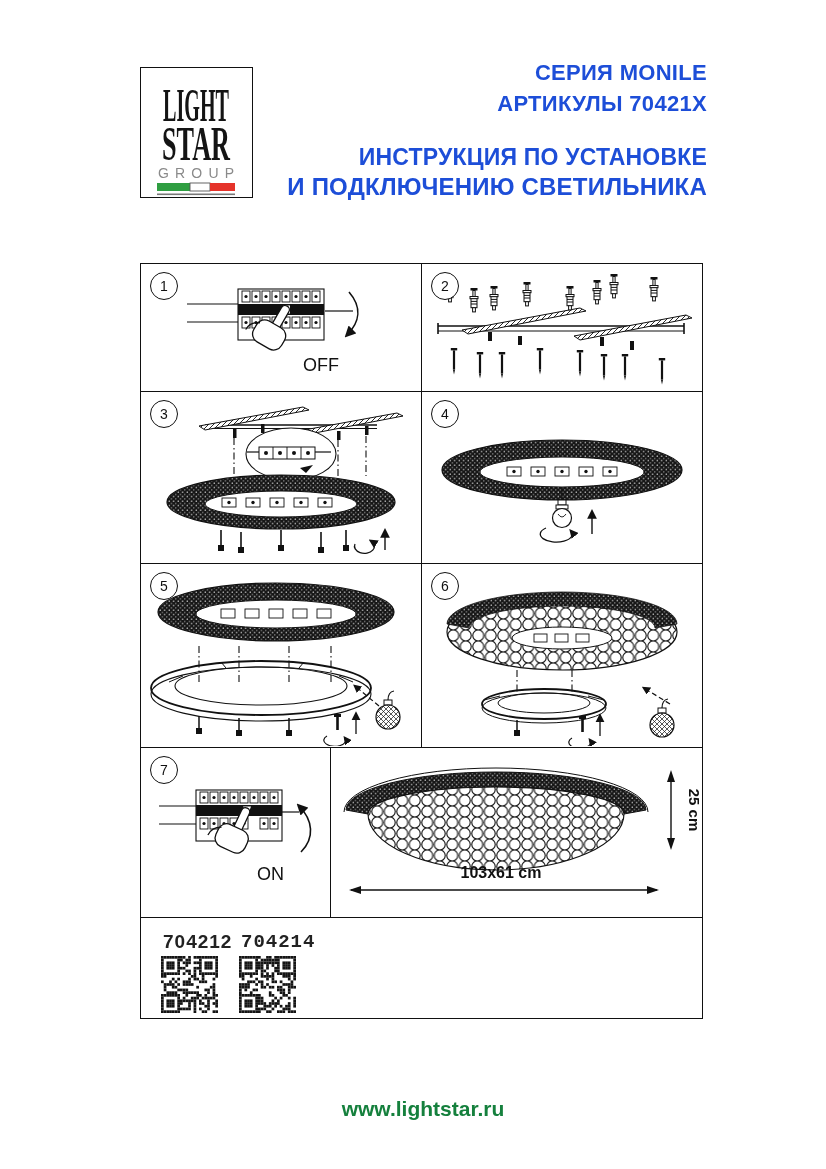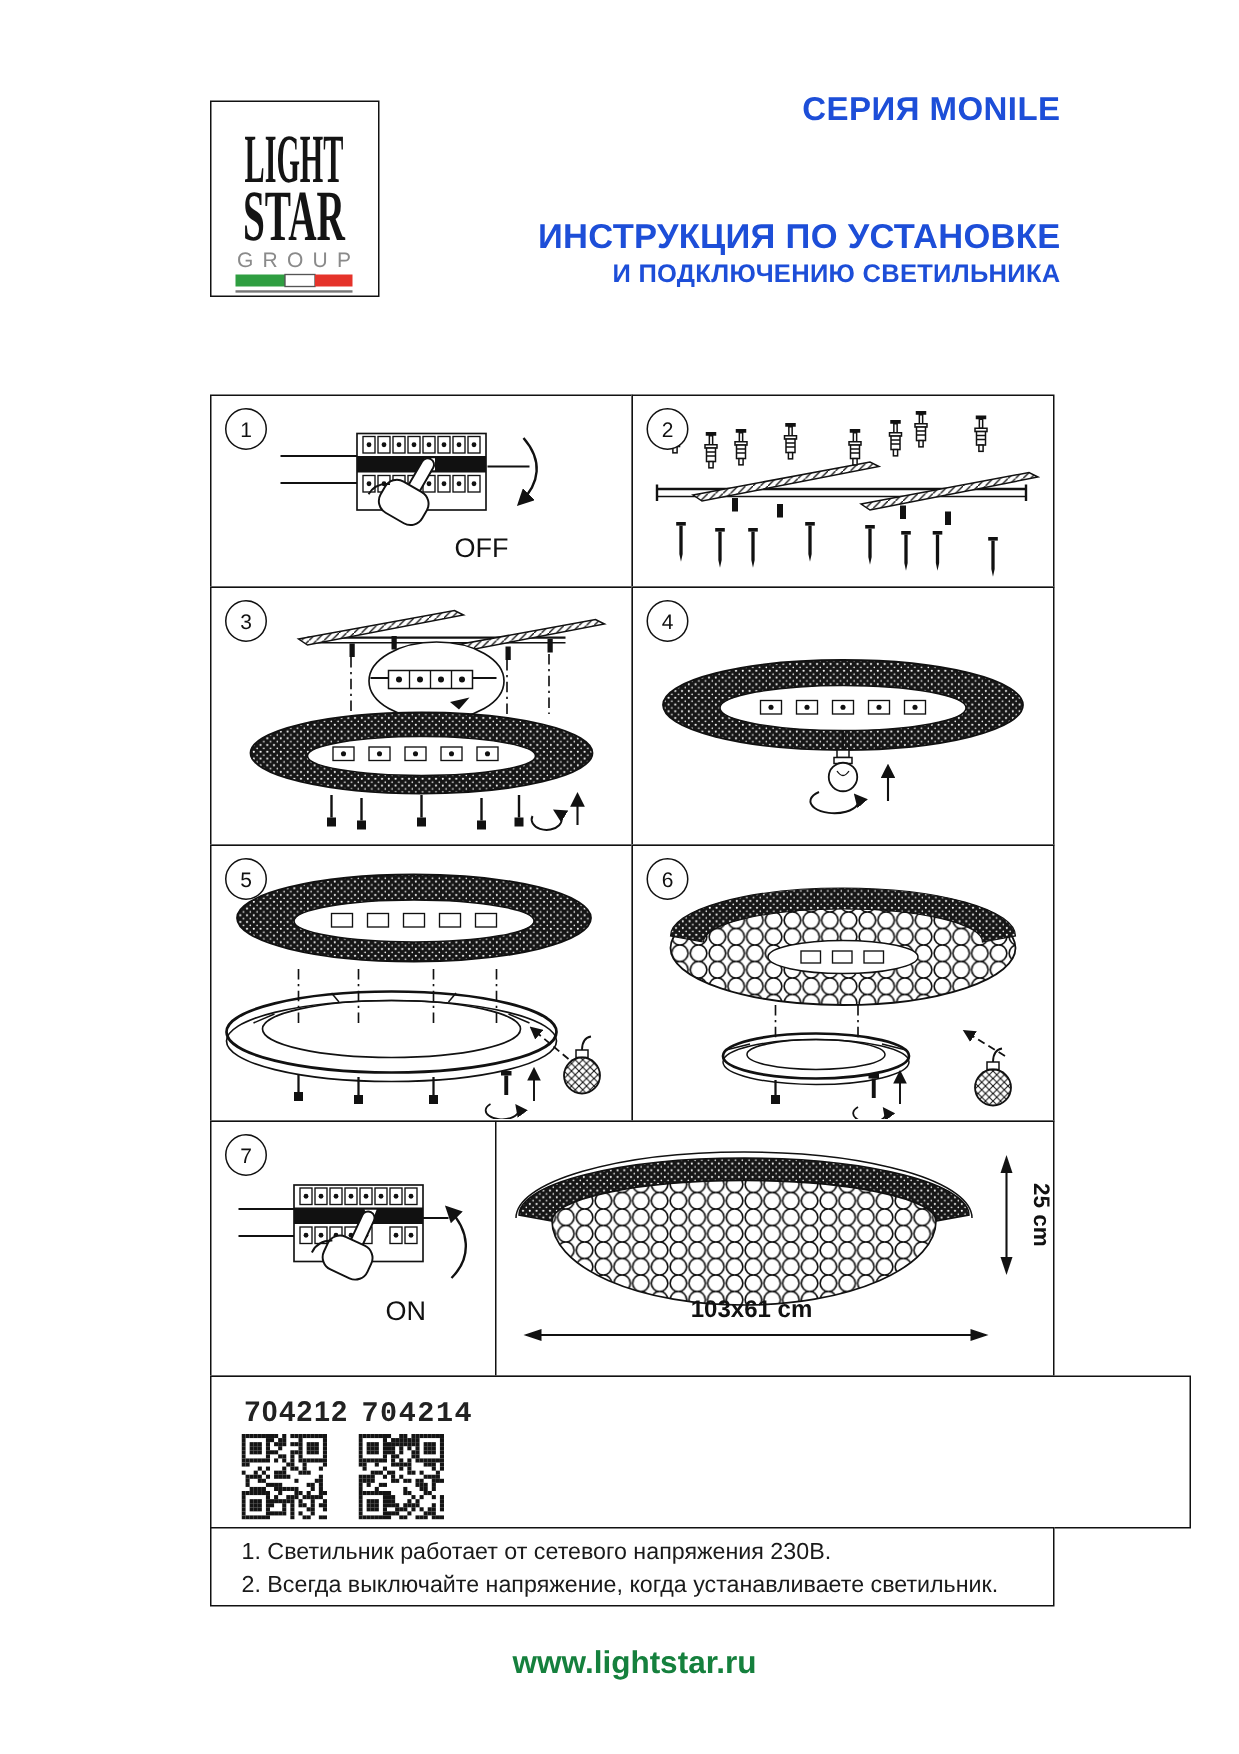--- a/index.html
+++ b/index.html
@@ -6,21 +6,21 @@
   .sheet{position:relative;width:826px;height:1169px;background:#fff;overflow:hidden;
          font-family:"Liberation Sans",sans-serif;color:#111;margin-left:10px;}
   
   .logo-box{position:absolute;left:130px;top:67px;width:113px;height:131px;
             border:1.5px solid #111;box-sizing:border-box;background:#fff;}
   
   .hdr{position:absolute;right:129px;text-align:right;font-weight:bold;color:#1d4ed8;white-space:nowrap;}
   .hdr-series{top:60px;font-size:22px;letter-spacing:.3px;}
   .hdr-articles{top:91px;font-size:22px;letter-spacing:.3px;}
   .hdr-title1{top:144px;font-size:23px;letter-spacing:.2px;}
-  .hdr-title2{top:173px;font-size:17px;letter-spacing:.2px;}
+  .hdr-title2{top:173px;font-size:24px;letter-spacing:.2px;}
   
   .cell{position:absolute;border:1.5px solid #111;box-sizing:border-box;background:#fff;}
   .badge{position:absolute;left:9px;top:8px;width:26px;height:26px;border:1.4px solid #111;
          border-radius:50%;display:flex;align-items:center;justify-content:center;
          font-size:14px;color:#111;background:#fff;z-index:2;}
   .ill{position:absolute;left:0;top:0;}
   
   .article-code{position:absolute;top:13px;font-size:19px;font-weight:bold;letter-spacing:1px;color:#222;}
   .qr{position:absolute;top:38px;width:57px;height:57px;}
   
@@ -81,20 +81,21 @@
       <g>
         <rect x="16" y="115" width="33" height="8" fill="#2f9e41"></rect>
         <rect x="49" y="115" width="20" height="8" fill="#fff" stroke="#555" stroke-width="0.9"></rect>
         <rect x="69" y="115" width="25" height="8" fill="#e5332a"></rect>
         <rect x="16" y="125.5" width="78" height="1.6" fill="#777"></rect>
       </g>
     </svg>
   </div>
 
   <div class="hdr hdr-series">СЕРИЯ MONILE</div>
+  <div class="hdr hdr-articles">АРТИКУЛЫ 70421X</div>
   <div class="hdr hdr-title1">ИНСТРУКЦИЯ ПО УСТАНОВКЕ</div>
   <div class="hdr hdr-title2">И ПОДКЛЮЧЕНИЮ СВЕТИЛЬНИКА</div>
 
   <div class="cell" style="left:130px;top:263px;width:282px;height:129px;">
     <div class="badge">
         <span>1</span>
       </div>
     <svg class="ill" width="279" height="126" viewBox="0 0 279 126">
       <line x1="46" y1="40" x2="98" y2="40" stroke="#111" stroke-width="1.2"></line>
       <line x1="46" y1="58" x2="98" y2="58" stroke="#111" stroke-width="1.2"></line>
@@ -464,21 +465,21 @@
       </g>
       <g>
         <line x1="20" y1="142" x2="326" y2="142" stroke="#111" stroke-width="1.4"></line>
         <path d="M30,138 L30,146 L18,142 Z" fill="#111"></path>
         <path d="M316,138 L316,146 L328,142 Z" fill="#111"></path>
         <text x="170" y="130" text-anchor="middle" font-family="Liberation Sans, sans-serif" font-size="16" font-weight="bold" fill="#111">103x61 cm</text>
       </g>
     </svg>
   </div>
 
-  <div class="cell" style="left:130px;top:917px;width:654px;height:102px;">
+  <div class="cell" style="left:130px;top:917px;width:563px;height:102px;">
     <div class="article-code" style="left:22px;">704212</div>
     <div class="article-code" style="left:100px;font-family:Liberation Mono, monospace;">704214</div>
     <svg class="qr" style="left:20px;" viewBox="0 0 63 63">
         <rect x="0" y="0" width="3" height="3" fill="#141414"></rect>
         <rect x="3" y="0" width="3" height="3" fill="#141414"></rect>
         <rect x="6" y="0" width="3" height="3" fill="#141414"></rect>
         <rect x="9" y="0" width="3" height="3" fill="#141414"></rect>
         <rect x="12" y="0" width="3" height="3" fill="#141414"></rect>
         <rect x="15" y="0" width="3" height="3" fill="#141414"></rect>
         <rect x="18" y="0" width="3" height="3" fill="#141414"></rect>
@@ -947,22 +948,16 @@
         <rect x="33" y="60" width="3" height="3" fill="#141414"></rect>
         <rect x="42" y="60" width="3" height="3" fill="#141414"></rect>
         <rect x="45" y="60" width="3" height="3" fill="#141414"></rect>
         <rect x="48" y="60" width="3" height="3" fill="#141414"></rect>
         <rect x="54" y="60" width="3" height="3" fill="#141414"></rect>
         <rect x="57" y="60" width="3" height="3" fill="#141414"></rect>
         <rect x="60" y="60" width="3" height="3" fill="#141414"></rect>
       </svg>
   </div>
 
-  <div class="cell" style="left:130px;top:1018px;width:563px;height:53px;">
-    <div class="notes">
-      <div>1. Светильник работает от сетевого напряжения 230В.</div>
-      <div>2. Всегда выключайте напряжение, когда устанавливаете светильник.</div>
-    </div>
-  </div>
 
   <div class="footer">www.lightstar.ru</div>
 
 </div>
 
 </body></html>

